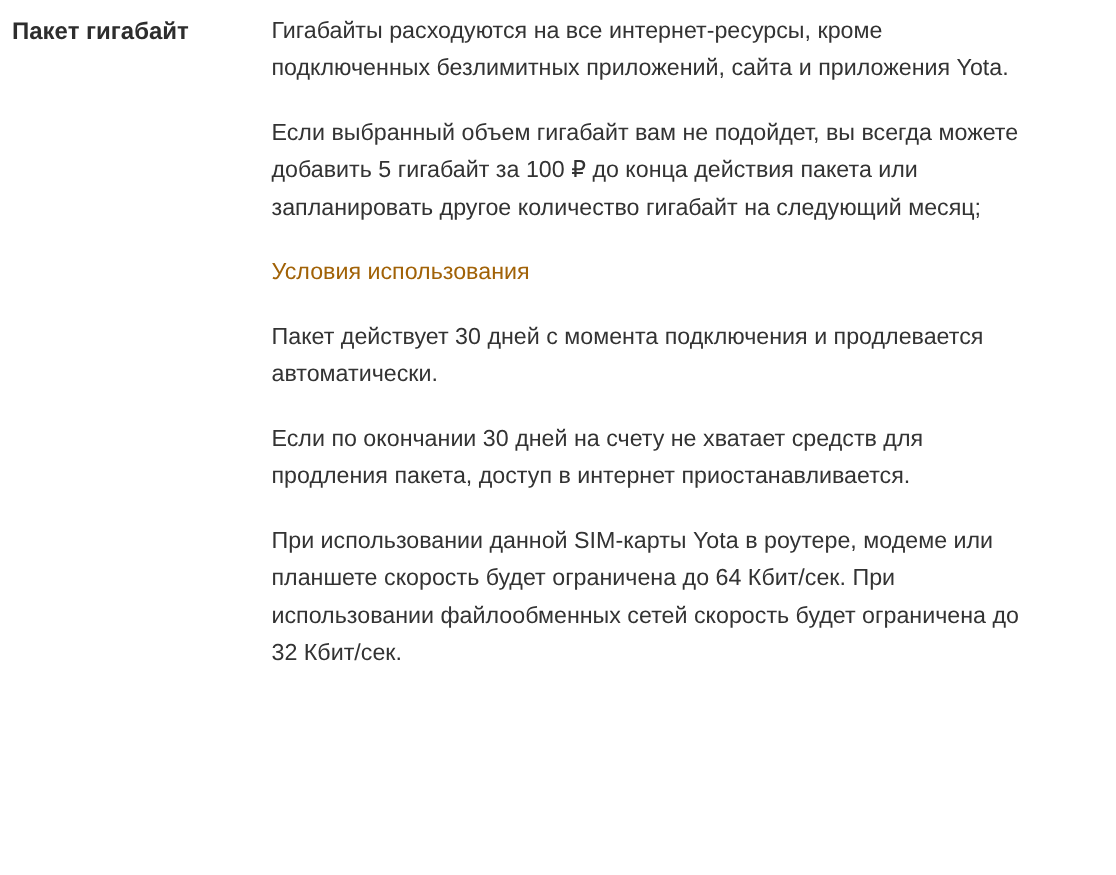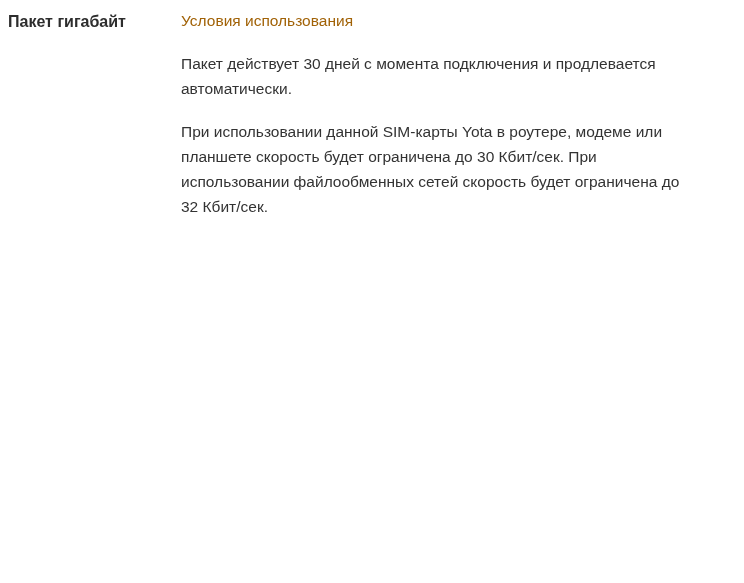--- a/index.html
+++ b/index.html
@@ -56,26 +56,29 @@
 <body>
 
 <div class="page">
   <div class="section-row">
 
     <div class="left-col">
       <h2 class="row-title">Пакет гигабайт</h2>
     </div>
 
     <div class="right-col">
+      <p>Гигабайты расходуются на все интернет-ресурсы, кроме подключенных безлимитных приложений, сайта и приложения Yota.</p>
 
+      <p>Если выбранный объем гигабайт вам не подойдет, вы всегда можете добавить 5 гигабайт за 100 ₽ до конца действия пакета или запланировать другое количество гигабайт на следующий месяц;</p>
 
       <h3 class="subheading">Условия использования</h3>
 
       <p>Пакет действует 30 дней с момента подключения и продлевается автоматически.</p>
 
 
+      <p>Если по окончании 30 дней на счету не хватает средств для продления пакета, доступ в интернет приостанавливается.</p>
 
-      <p>При использовании данной SIM-карты Yota в роутере, модеме или планшете скорость будет ограничена до 30 Кбит/сек. При использовании файлообменных сетей скорость будет ограничена до 32 Кбит/сек.</p>
+      <p>При использовании данной SIM-карты Yota в роутере, модеме или планшете скорость будет ограничена до 64 Кбит/сек. При использовании файлообменных сетей скорость будет ограничена до 32 Кбит/сек.</p>
 
     </div>
 
   </div>
 </div>
 
 </body></html>

